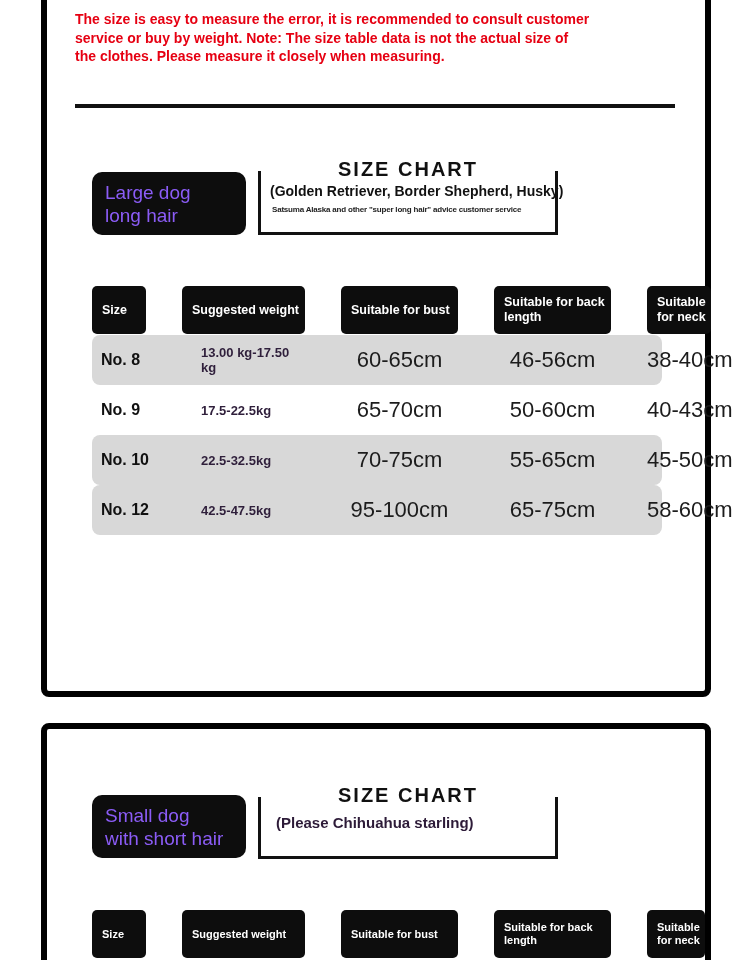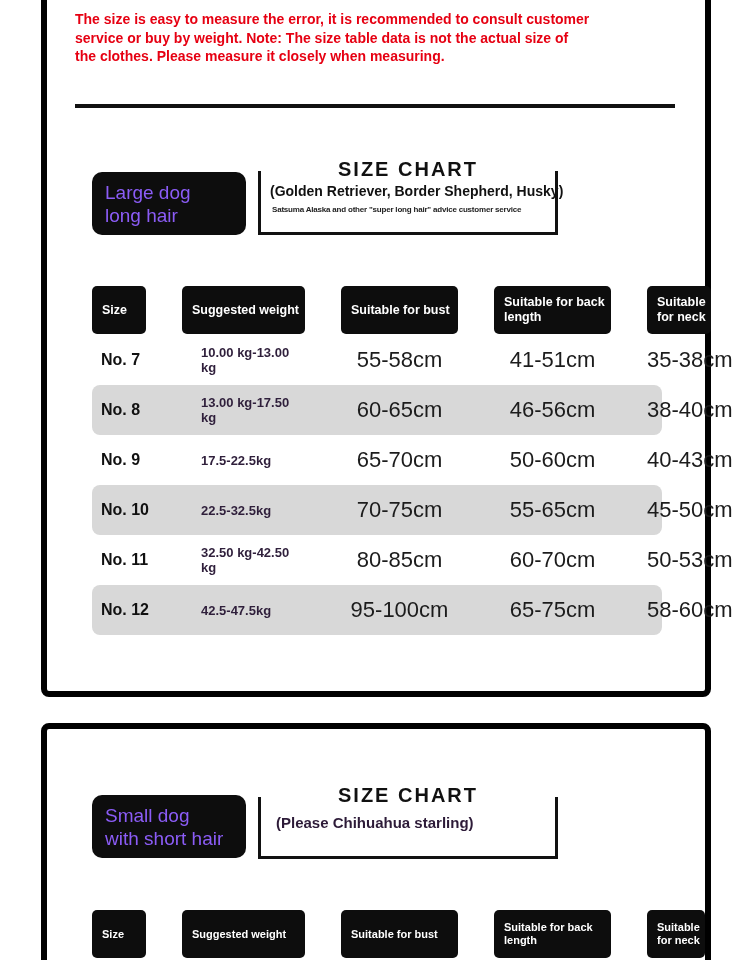--- a/index.html
+++ b/index.html
@@ -84,54 +84,40 @@
 
   <div class="sizetable" id="table1">
     <div class="thead">
       <div class="th">Size</div>
       <div class="th">Suggested weight</div>
       <div class="th">Suitable for bust</div>
       <div class="th">Suitable for back length</div>
       <div class="th">Suitable for neck</div>
     </div>
 
-    <div class="trow">
-      <div class="td-size">No. 7</div>
-      <div class="td-w">10.00 kg-13.00 kg</div>
-      <div class="td-cm">55-58cm</div>
-      <div class="td-cm">41-51cm</div>
-      <div class="td-cm">35-38cm</div>
-    </div>
     <div class="trow alt">
       <div class="td-size">No. 8</div>
       <div class="td-w">13.00 kg-17.50 kg</div>
       <div class="td-cm">60-65cm</div>
       <div class="td-cm">46-56cm</div>
       <div class="td-cm">38-40cm</div>
     </div>
     <div class="trow">
       <div class="td-size">No. 9</div>
       <div class="td-w">17.5-22.5kg</div>
       <div class="td-cm">65-70cm</div>
       <div class="td-cm">50-60cm</div>
       <div class="td-cm">40-43cm</div>
     </div>
     <div class="trow alt">
       <div class="td-size">No. 10</div>
       <div class="td-w">22.5-32.5kg</div>
       <div class="td-cm">70-75cm</div>
       <div class="td-cm">55-65cm</div>
       <div class="td-cm">45-50cm</div>
-    </div>
-    <div class="trow">
-      <div class="td-size">No. 11</div>
-      <div class="td-w">32.50 kg-42.50 kg</div>
-      <div class="td-cm">80-85cm</div>
-      <div class="td-cm">60-70cm</div>
-      <div class="td-cm">50-53cm</div>
     </div>
     <div class="trow alt">
       <div class="td-size">No. 12</div>
       <div class="td-w">42.5-47.5kg</div>
       <div class="td-cm">95-100cm</div>
       <div class="td-cm">65-75cm</div>
       <div class="td-cm">58-60cm</div>
     </div>
   </div>
 

